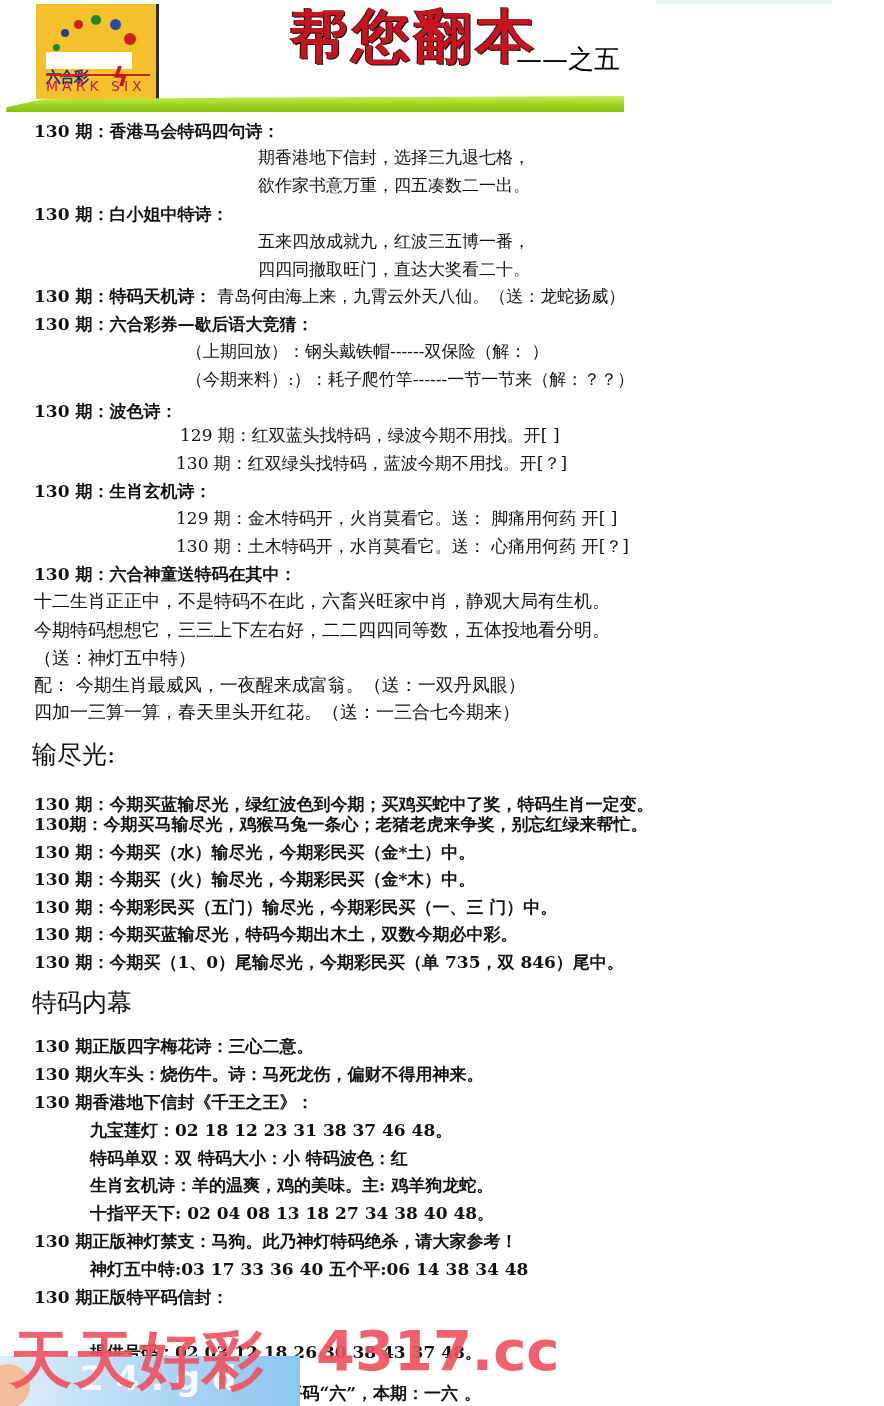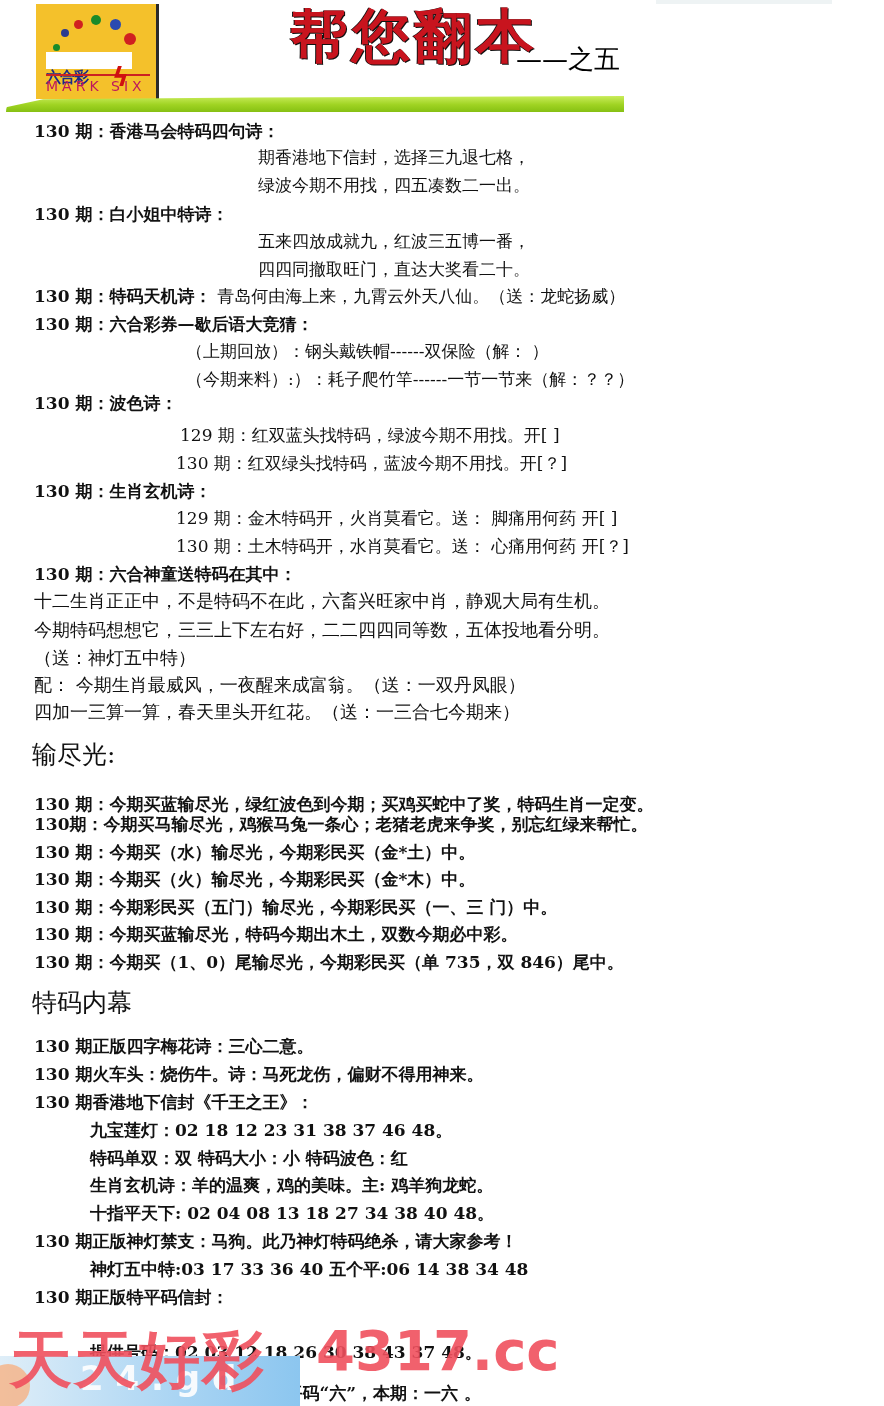--- a/index.html
+++ b/index.html
@@ -89,36 +89,36 @@
 
   <div class="title">帮您翻本</div>
   <div class="subtitle">——之五</div>
   <div class="green-bar"></div>
 </div>
 
 <div class="content">
 
   <div class="line bold" style="left:34px;top:120px;">130 期：香港马会特码四句诗：</div>
   <div class="line" style="left:258px;top:146px;">期香港地下信封，选择三九退七格，</div>
-  <div class="line" style="left:258px;top:174px;">绿波今期不用找，四五凑数二一出。</div>
+  <div class="line" style="left:258px;top:174px;">欲作家书意万重，四五凑数二一出。</div>
 
   <div class="line bold" style="left:34px;top:203px;">130 期：白小姐中特诗：</div>
   <div class="line" style="left:258px;top:230px;">五来四放成就九，红波三五博一番，</div>
   <div class="line" style="left:258px;top:258px;">四四同撤取旺门，直达大奖看二十。</div>
 
   <div class="line bold" style="left:34px;top:285px;">
     <span>130 期：特码天机诗：</span>
     <span style="font-weight:normal;">青岛何由海上来，九霄云外天八仙。（送：龙蛇扬威）</span>
   </div>
 
   <div class="line bold" style="left:34px;top:313px;">130 期：六合彩券—歇后语大竞猜：</div>
   <div class="line" style="left:186px;top:340px;">（上期回放）：钢头戴铁帽------双保险（解：     ）</div>
   <div class="line" style="left:186px;top:368px;">（今期来料）:）：耗子爬竹竿------一节一节来（解：？？）</div>
 
-  <div class="line bold" style="left:34px;top:392px;">130 期：波色诗：</div>
+  <div class="line bold" style="left:34px;top:400px;">130 期：波色诗：</div>
   <div class="line" style="left:180px;top:424px;">129 期：红双蓝头找特码，绿波今期不用找。开[    ]</div>
   <div class="line" style="left:176px;top:452px;">130 期：红双绿头找特码，蓝波今期不用找。开[？]</div>
 
   <div class="line bold" style="left:34px;top:480px;">130 期：生肖玄机诗：</div>
   <div class="line" style="left:176px;top:507px;">129 期：金木特码开，火肖莫看它。送： 脚痛用何药    开[    ]</div>
   <div class="line" style="left:176px;top:535px;">130 期：土木特码开，水肖莫看它。送： 心痛用何药    开[？]</div>
 
   <div class="line bold" style="left:34px;top:563px;">130 期：六合神童送特码在其中：</div>
   <div class="line" style="left:34px;top:590px;font-size:18px;">十二生肖正正中，不是特码不在此，六畜兴旺家中肖，静观大局有生机。</div>
   <div class="line" style="left:34px;top:619px;font-size:18px;">今期特码想想它，三三上下左右好，二二四四同等数，五体投地看分明。</div>

